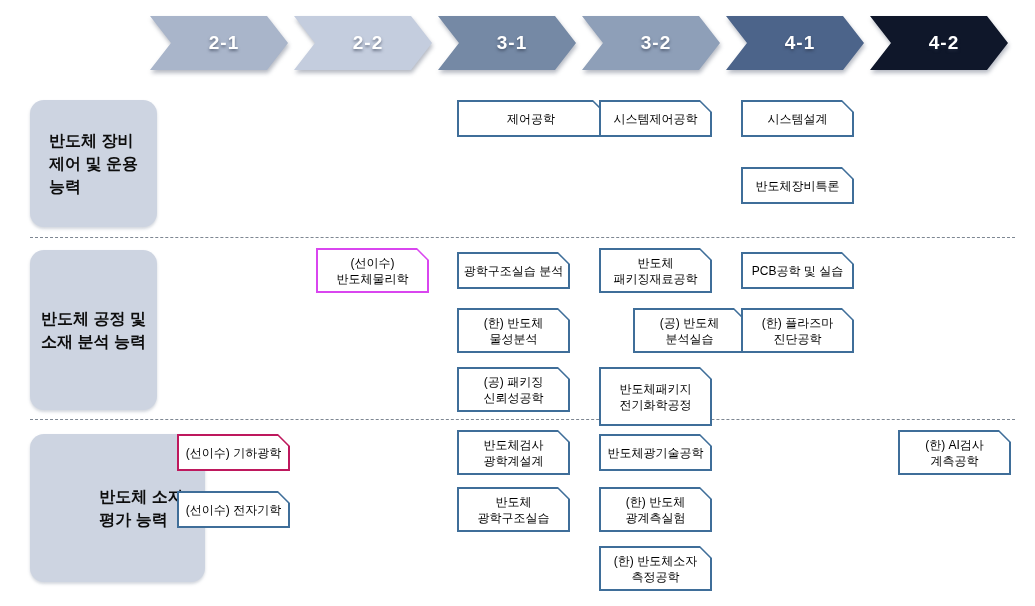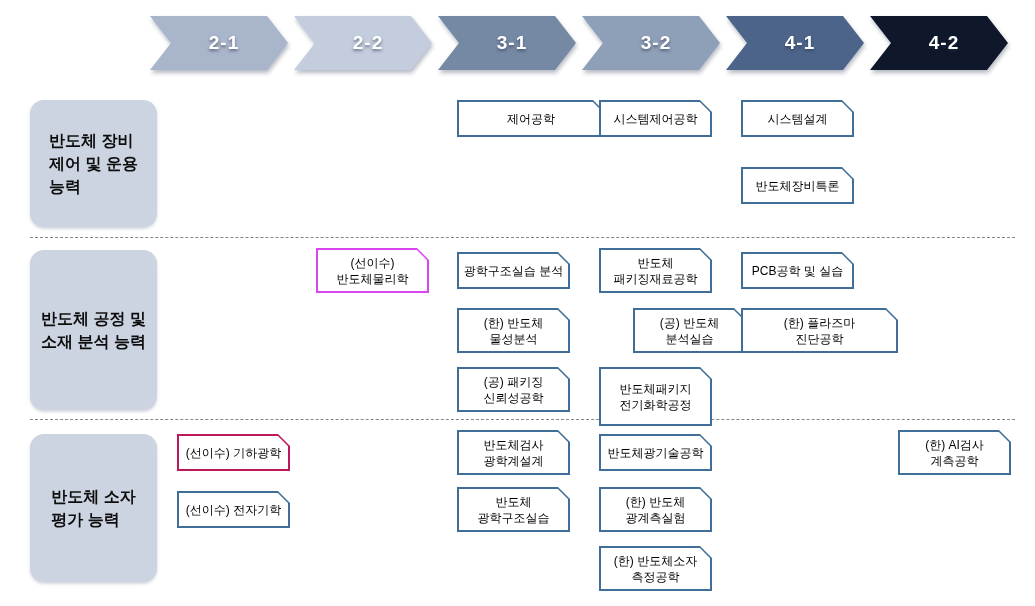--- a/index.html
+++ b/index.html
@@ -71,21 +71,21 @@
     <div class="chev-wrap" style="left: 870px; top: 16px; width: 138px; height: 54px;">
       <div class="chev" style="background: #0f172a;">
         <span>4-2</span>
       </div>
     </div>
     <div class="cap" style="left: 30px; top: 100px; width: 127px; height: 127px; background: rgb(205, 212, 225);">반도체 장비
 제어 및 운용
 능력</div>
     <div class="cap" style="left: 30px; top: 250px; width: 127px; height: 160px; background: rgb(205, 212, 225);">반도체 공정 및
 소재 분석 능력</div>
-    <div class="cap" style="left: 30px; top: 434px; width: 127px; height: 148px; background: rgb(205, 212, 225);">반도체 소자
+    <div class="cap" style="left: 30px; top: 434px; width: 127px; height: 148px; background: rgb(205, 212, 225); padding-left: 48px;">반도체 소자
 평가 능력</div>
     <div class="divider" style="top: 237px; border-top-color: rgb(126, 135, 146);"></div>
     <div class="divider" style="top: 419px; border-top-color: rgb(126, 135, 146);"></div>
     <div class="course" style="left: 457px; top: 100px; width: 128px; height: 37px; background: rgb(63, 110, 153); padding-left: 20px;">
       <div class="course-inner">제어공학</div>
     </div>
     <div class="course" style="left: 599px; top: 100px; width: 113px; height: 37px; background: rgb(63, 110, 153);">
       <div class="course-inner">시스템제어공학</div>
     </div>
     <div class="course" style="left: 741px; top: 100px; width: 113px; height: 37px; background: rgb(63, 110, 153);">
@@ -109,21 +109,21 @@
       <div class="course-inner">PCB공학 및 실습</div>
     </div>
     <div class="course" style="left: 457px; top: 308px; width: 113px; height: 45px; background: rgb(63, 110, 153);">
       <div class="course-inner">(한) 반도체
 물성분석</div>
     </div>
     <div class="course" style="left: 621px; top: 308px; width: 113px; height: 45px; background: rgb(63, 110, 153); margin-left: 12px;">
       <div class="course-inner">(공) 반도체
 분석실습</div>
     </div>
-    <div class="course" style="left: 741px; top: 308px; width: 113px; height: 45px; background: rgb(63, 110, 153); padding-left: 44px;">
+    <div class="course" style="left: 741px; top: 308px; width: 113px; height: 45px; background: rgb(63, 110, 153);">
       <div class="course-inner">(한) 플라즈마
 진단공학</div>
     </div>
     <div class="course" style="left: 457px; top: 367px; width: 113px; height: 45px; background: rgb(63, 110, 153);">
       <div class="course-inner">(공) 패키징
 신뢰성공학</div>
     </div>
     <div class="course" style="left: 599px; top: 367px; width: 113px; height: 59px; background: rgb(63, 110, 153);">
       <div class="course-inner">반도체패키지
 전기화학공정</div>

